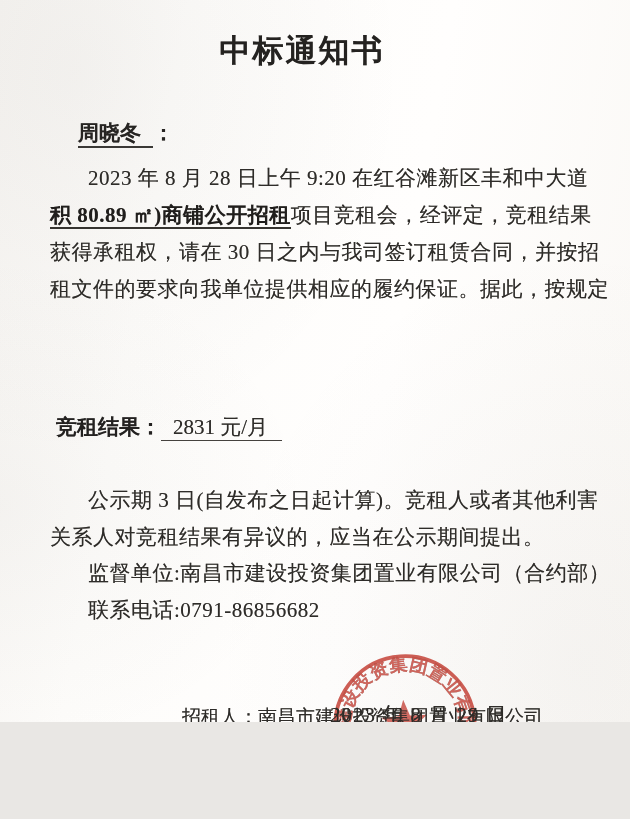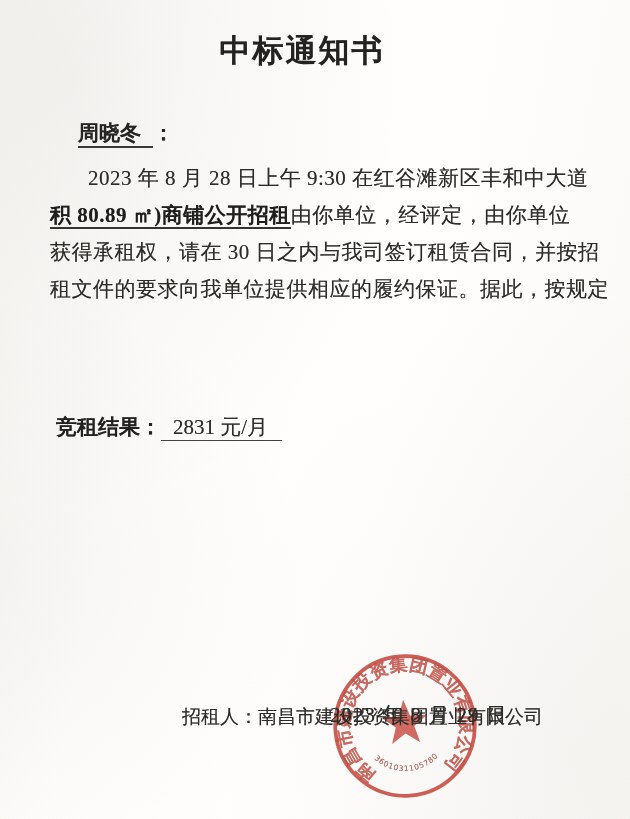--- a/index.html
+++ b/index.html
@@ -1,18 +1,18 @@
 <!DOCTYPE html>
 <html><head>
 <meta charset="utf-8">
 <style>
   html,body{margin:0;padding:0;background:#e9e7e4;}
   .page{
     position:relative;
-    width:630px;height:819px;
+    width:630px;height:722px;
     margin:0 auto;
     overflow:hidden;
     color:#2e2c29;
     font-family:"Liberation Serif","DejaVu Serif",serif;
     background:
       radial-gradient(ellipse at 12% 10%, rgba(90,85,80,0.05), transparent 42%),
       radial-gradient(ellipse at 92% 92%, rgba(90,85,80,0.04), transparent 45%),
       radial-gradient(ellipse at 0% 70%, rgba(90,85,80,0.04), transparent 35%),
       linear-gradient(100deg,#f7f5f2 0%,#fdfcfa 25%,#fffefd 60%,#faf8f5 100%);
     text-shadow:0 0 0.6px rgba(55,52,48,0.55);
@@ -75,30 +75,36 @@
 
 <div class="page">
 
   <h1 class="doc-title">中标通知书</h1>
 
   <div class="recipient">
     <span class="name">周晓冬</span><span>：</span>
   </div>
 
   <div class="para para1" id="para1">
-      <div class="line indent"><span>2023 年 8 月 28 日上午 9:30 在红谷滩新区丰和中大道</span></div>
-      <div class="line"><span class="b u">积 80.89 ㎡)商铺公开招租</span><span>由你单位，经评定，由你单位</span></div>
+      <div class="line indent"><span>2023 年 8 月 28 日上午 9:20 在红谷滩新区丰和中大道</span></div>
+      <div class="line"><span class="b u">积 80.89 ㎡)商铺公开招租</span><span>项目竞租会，经评定，竞租结果</span></div>
       <div class="line"><span>获得承租权，请在 30 日之内与我司签订租赁合同，并按招</span></div>
       <div class="line"><span>租文件的要求向我单位提供相应的履约保证。据此，按规定</span></div>
     </div>
 
   <div class="result-line">
     <span class="label">竞租结果：</span><span class="value">2831 元/月</span>
   </div>
 
+  <div class="para para2" id="para2">
+      <div class="line indent"><span>公示期 3 日(自发布之日起计算)。竞租人或者其他利害</span></div>
+      <div class="line"><span>关系人对竞租结果有异议的，应当在公示期间提出。</span></div>
+      <div class="line indent"><span>监督单位:南昌市建设投资集团置业有限公司（合约部）</span></div>
+      <div class="line indent"><span>联系电话:0791-86856682</span></div>
+    </div>
 
   <svg class="seal" viewBox="0 0 200 200" xmlns="http://www.w3.org/2000/svg">
     <defs>
       <path id="ring-path" d="M 57.5,160.6 A 74,74 0 1 1 142.5,160.6"></path>
       <path id="num-path" d="M 48,130 A 60,60 0 0 0 152,130"></path>
     </defs>
     <circle class="ring" cx="100" cy="100" r="93" stroke="#c23a2f"></circle>
     <polygon class="star" points="100,65 107.6,86.5 130.4,87.1 112.4,101 118.8,122.9 100,110 81.2,122.9 87.6,101 69.6,87.1 92.4,86.5" fill="#c23a2f"></polygon>
     <text class="ring-text" fill="#c23a2f">
       <textPath href="#ring-path" textLength="368" lengthAdjust="spacingAndGlyphs">南昌市建设投资集团置业有限公司</textPath>

